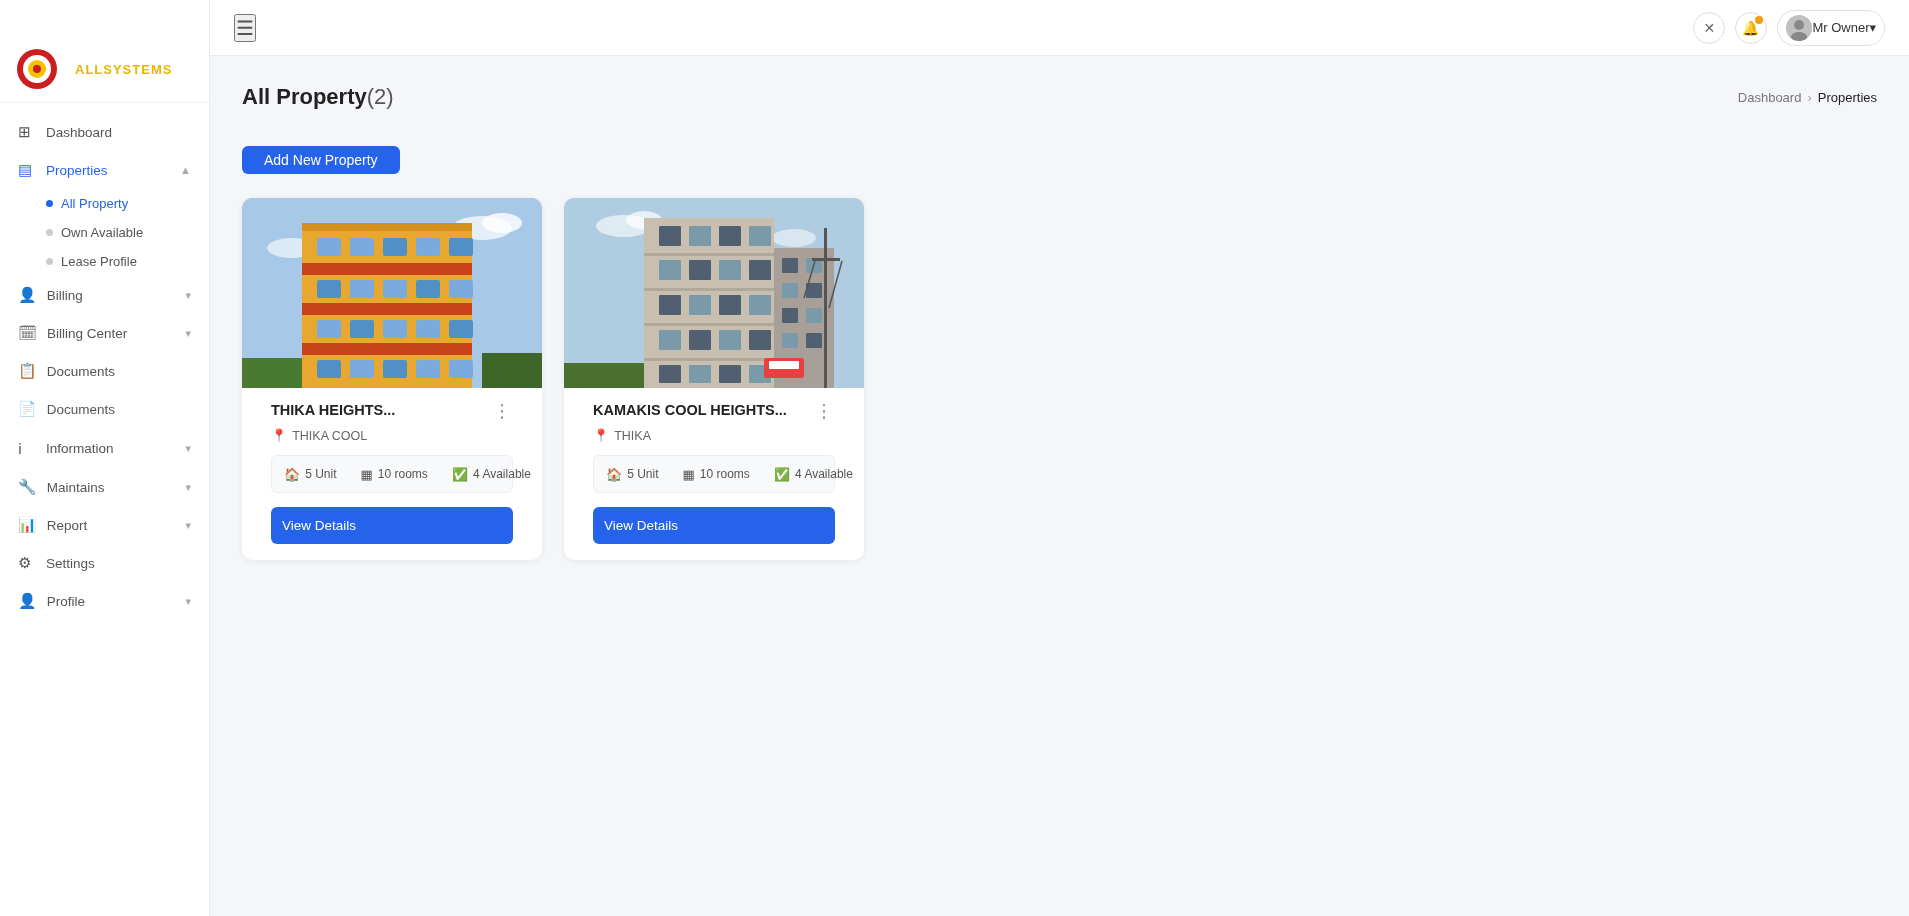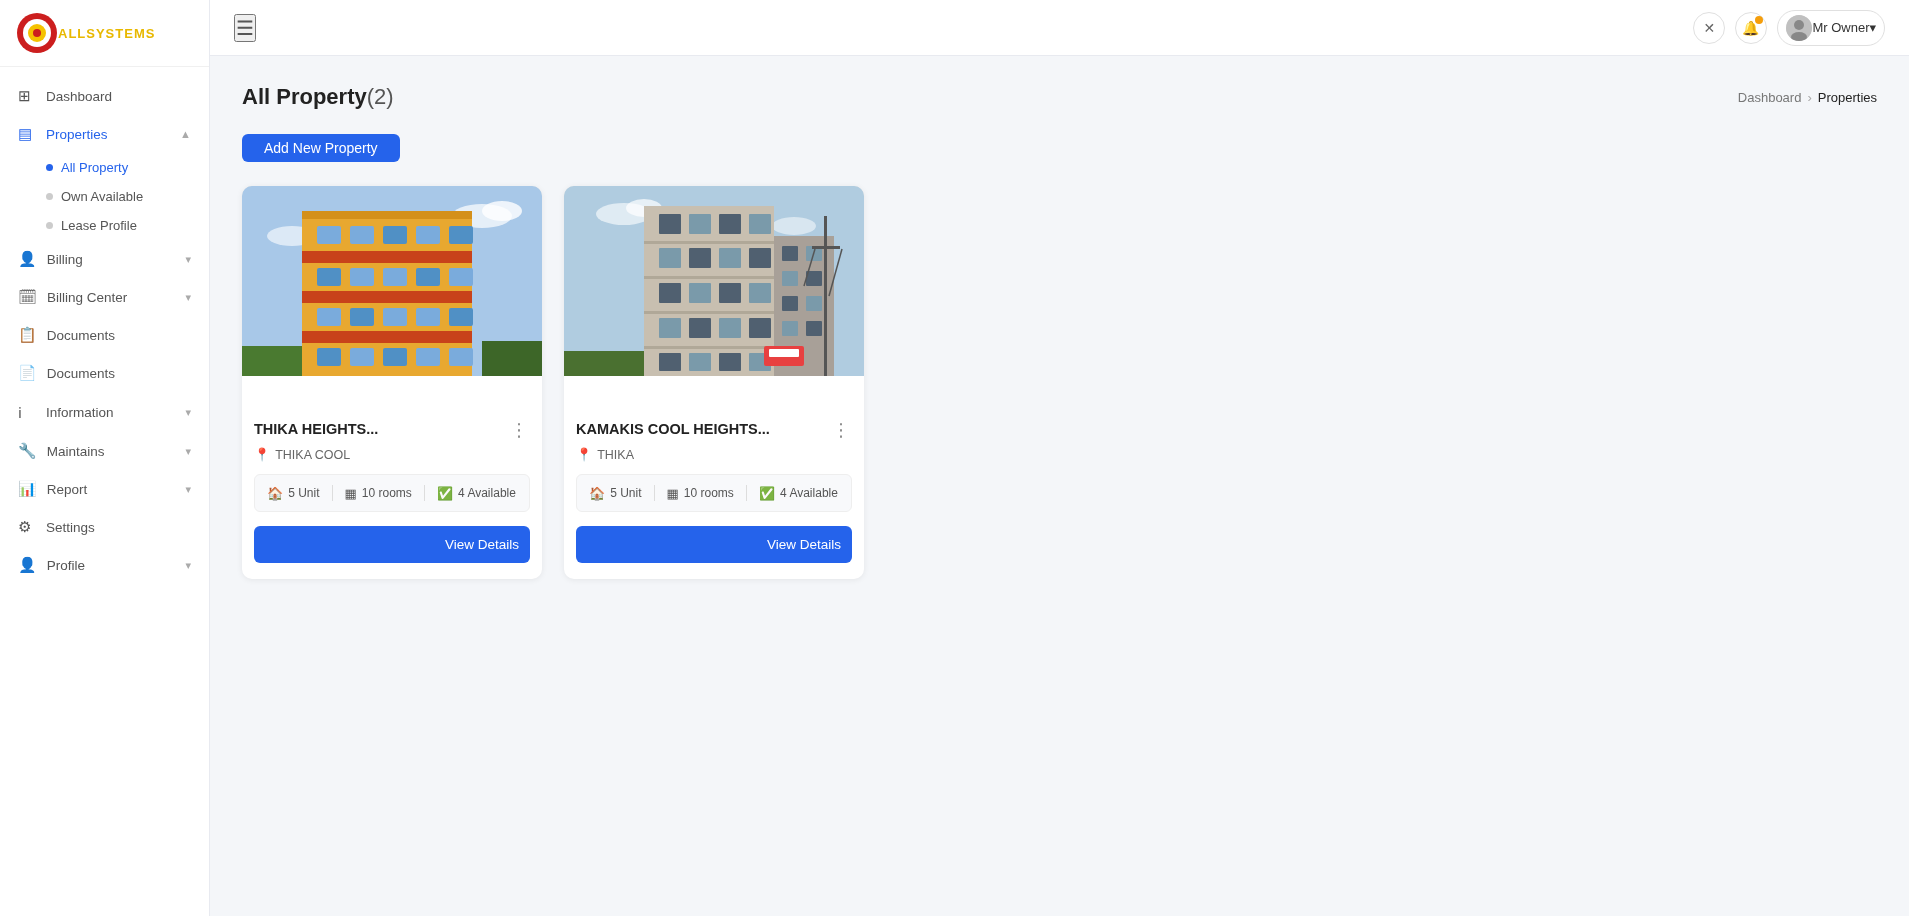--- a/index.html
+++ b/index.html
@@ -14,21 +14,22 @@
       display: flex;
       flex-direction: column;
       border-right: 1px solid #e8eaf0;
       overflow-y: auto;
     }
     .sidebar-logo {
       display: flex;
       align-items: center;
       padding: 12px 16px;
       border-bottom: 1px solid #f0f0f0;
-      gap: 0;
+      gap: 17px;
+      margin-top: 36px;
     }
     .logo-icon {
       width: 42px;
       height: 42px;
     }
     .logo-text {
       font-weight: 800;
       font-size: 13px;
       color: #e8b800;
       letter-spacing: 1px;
@@ -133,21 +134,21 @@
       flex: 1;
       overflow-y: auto;
       padding: 28px 32px;
       background: #f4f6f9;
     }
 
     .page-header {
       display: flex;
       align-items: center;
       justify-content: space-between;
-      margin-bottom: 24px;
+      margin-bottom: 36px;
     }
     .page-title {
       font-size: 22px;
       font-weight: 600;
       color: #222;
     }
     .page-title .count {
       color: #555;
       font-weight: 500;
     }
@@ -188,21 +189,21 @@
       box-shadow: 0 1px 6px rgba(0,0,0,0.07);
     }
     .card-image {
       width: 100%;
       height: 190px;
       background: #ddd;
       overflow: hidden;
       position: relative;
     }
 
-    .card-body { padding: 14px 12px 16px; margin-top: 31px; }
+    .card-body { padding: 14px 29px 16px; }
     .card-header-row {
       display: flex;
       align-items: flex-start;
       justify-content: space-between;
       margin-bottom: 8px;
     }
     .card-title {
       font-size: 14.5px;
       font-weight: 600;
       color: #222;
@@ -249,21 +250,21 @@
       display: block;
       width: 100%;
       background: #2563eb;
       color: #fff;
       border: none;
       border-radius: 6px;
       padding: 11px;
       font-size: 13.5px;
       font-weight: 500;
       cursor: pointer;
-      text-align: right;
+      text-align: left;
     }
   </style>
 </head>
 <body>
 
 <div class="sidebar">
   <div class="sidebar-logo">
 
     <svg class="logo-icon" viewBox="0 0 42 42">
       <circle cx="21" cy="21" r="20" fill="#cc1e1e"></circle>

